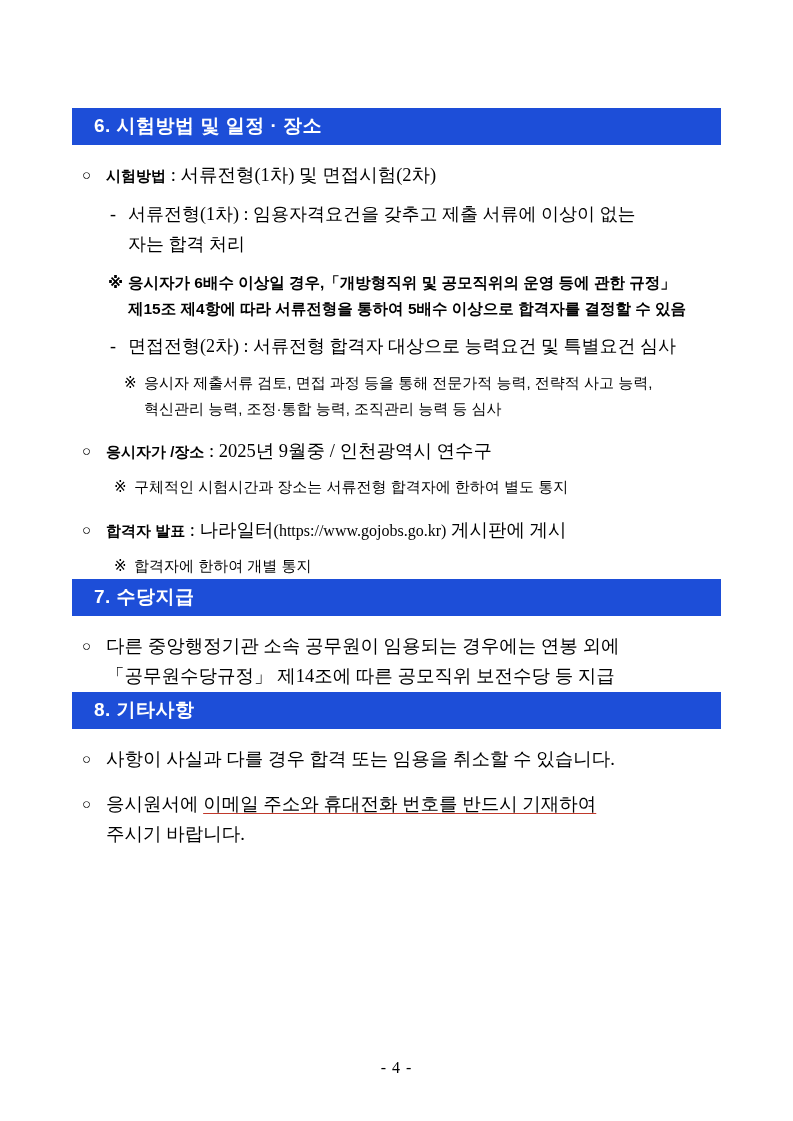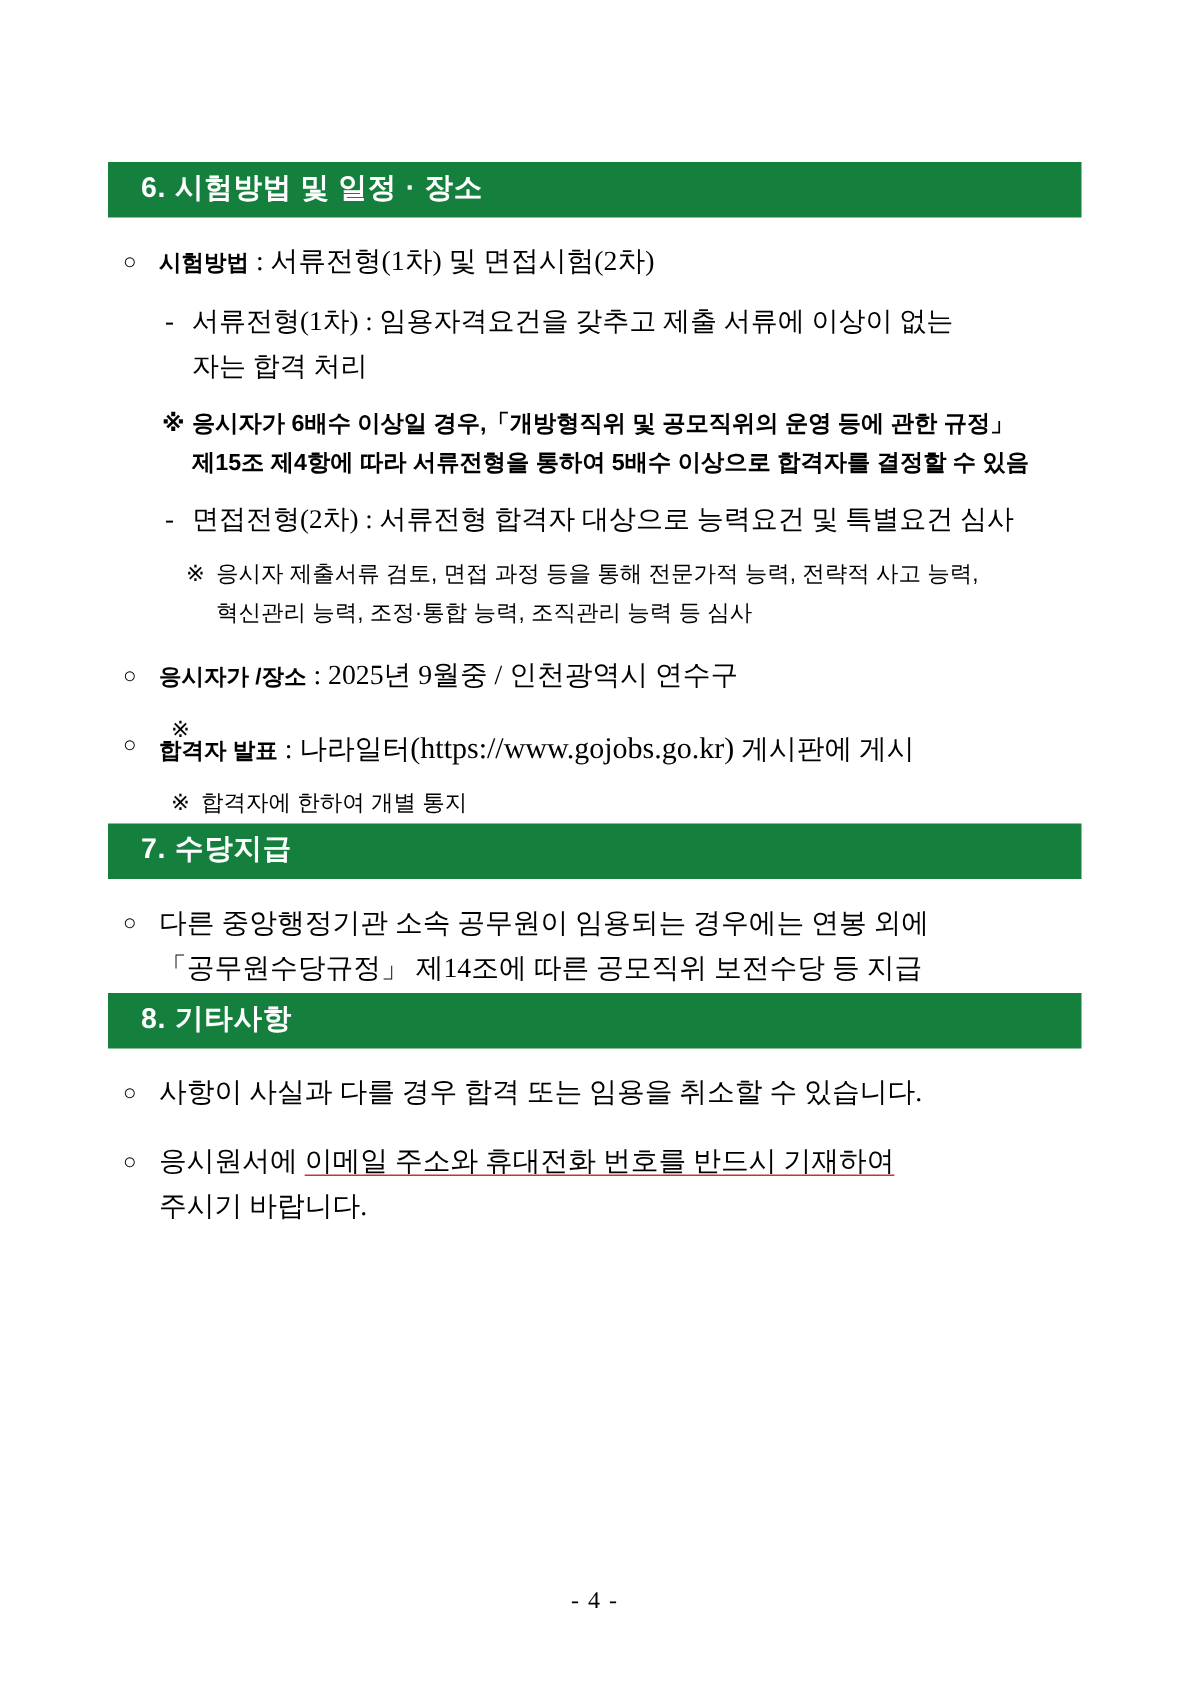--- a/index.html
+++ b/index.html
@@ -18,21 +18,21 @@
   .page {
     position: relative;
     width: 793px;
     height: 1121px;
     box-sizing: border-box;
     padding: 100px 72px 0 72px;
   }
 
   
   .section-bar {
-    background: #15803d;
+    background: #1d4ed8;
     color: #ffffff;
     font-family: "Liberation Sans", "DejaVu Sans", sans-serif;
     font-weight: bold;
     font-size: 19px;
     letter-spacing: 0.5px;
     padding: 7px 0 8px 22px;
     margin: 0;
     line-height: 1.15;
   }
   .section-bar.s6 { margin-top: 8px; }
@@ -109,21 +109,21 @@
     left: 52px;
     top: 0;
   }
   .note.tight { padding-left: 62px; margin-top: 7px; }
   .note.tight .marker { left: 42px; }
 
   .indent-cont {
     display: block;
   }
   .small-paren {
-    font-size: 20px;
+    font-size: 16px;
   }
   .underline-red {
     text-decoration: underline;
     text-decoration-color: #c0392b;
     text-underline-offset: 3px;
   }
 
   .footer-page {
     position: absolute;
     left: 0;
@@ -165,21 +165,21 @@
     <div class="note">
       <span class="marker">※</span><span>응시자 제출서류 검토, 면접 과정 등을 통해 전문가적 능력, 전략적 사고 능력,</span>
       <span class="indent-cont">혁신관리 능력, 조정·통합 능력, 조직관리 능력 등 심사</span>
     </div>
 
     <div class="lv1">
       <span class="marker">○</span><span class="lead">응시자가 /장소</span><span> : 2025년 9월중 / 인천광역시 연수구</span>
     </div>
 
     <div class="note tight">
-      <span class="marker">※</span>
+      <span class="marker">※</span><span>구체적인 시험시간과 장소는 서류전형 합격자에 한하여 별도 통지</span>
     </div>
 
     <div class="lv1">
       <span class="marker">○</span><span class="lead">합격자 발표</span><span> : 나라일터</span><span class="small-paren">(https://www.gojobs.go.kr)</span><span> 게시판에 게시</span>
     </div>
 
     <div class="note tight">
       <span class="marker">※</span><span>합격자에 한하여 개별 통지</span>
     </div>
 

